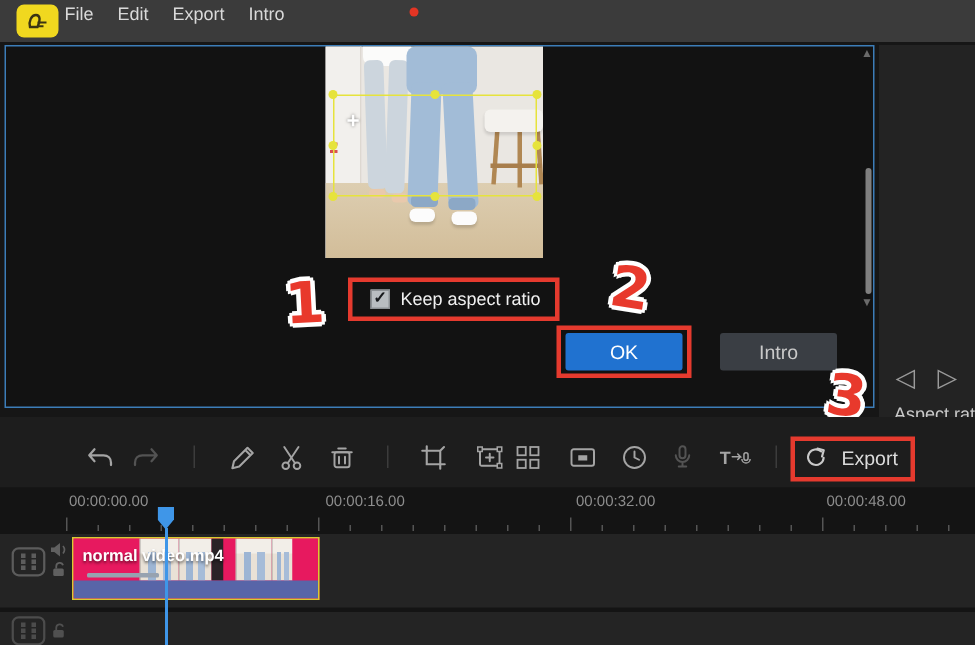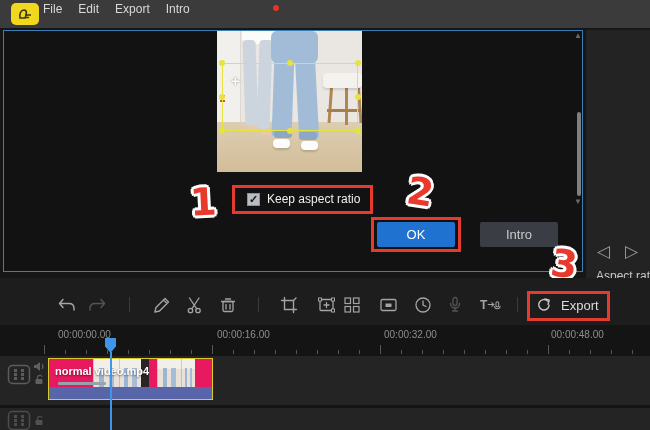--- a/index.html
+++ b/index.html
@@ -262,21 +262,21 @@
   <div class="red-box export-box"></div>
   <div class="export-btn">
     <svg width="21" height="18" viewBox="0 0 21 18">
       <path d="M14.5 5 a5.2 5.2 0 1 0 1.6 4.2" fill="none" stroke="#c9c9c9" stroke-width="1.4" stroke-linecap="round"></path>
       <path d="M12 3 l4.2 1.2 -1.2 4.2" fill="none" stroke="#c9c9c9" stroke-width="1.4" stroke-linecap="round" stroke-linejoin="round"></path>
     </svg>
     <span class="export-label">Export</span>
   </div>
 
   <div class="ruler">
-    <span class="ruler-label" style="left:58px;">00:00:00.00</span>
+    <span class="ruler-label" style="left:46px;">00:00:00.00</span>
     <span class="ruler-label" style="left:217px;">00:00:16.00</span>
     <span class="ruler-label" style="left:384px;">00:00:32.00</span>
     <span class="ruler-label" style="left:551px;">00:00:48.00</span>
     <div id="ticks">
         <div class="tick" style="left: 44px; height: 9px; top: 20px;"></div>
         <div class="tick" style="left: 65px; height: 4px; top: 25px;"></div>
         <div class="tick" style="left: 86px; height: 4px; top: 25px;"></div>
         <div class="tick" style="left: 107px; height: 4px; top: 25px;"></div>
         <div class="tick" style="left: 128px; height: 4px; top: 25px;"></div>
         <div class="tick" style="left: 149px; height: 4px; top: 25px;"></div>

